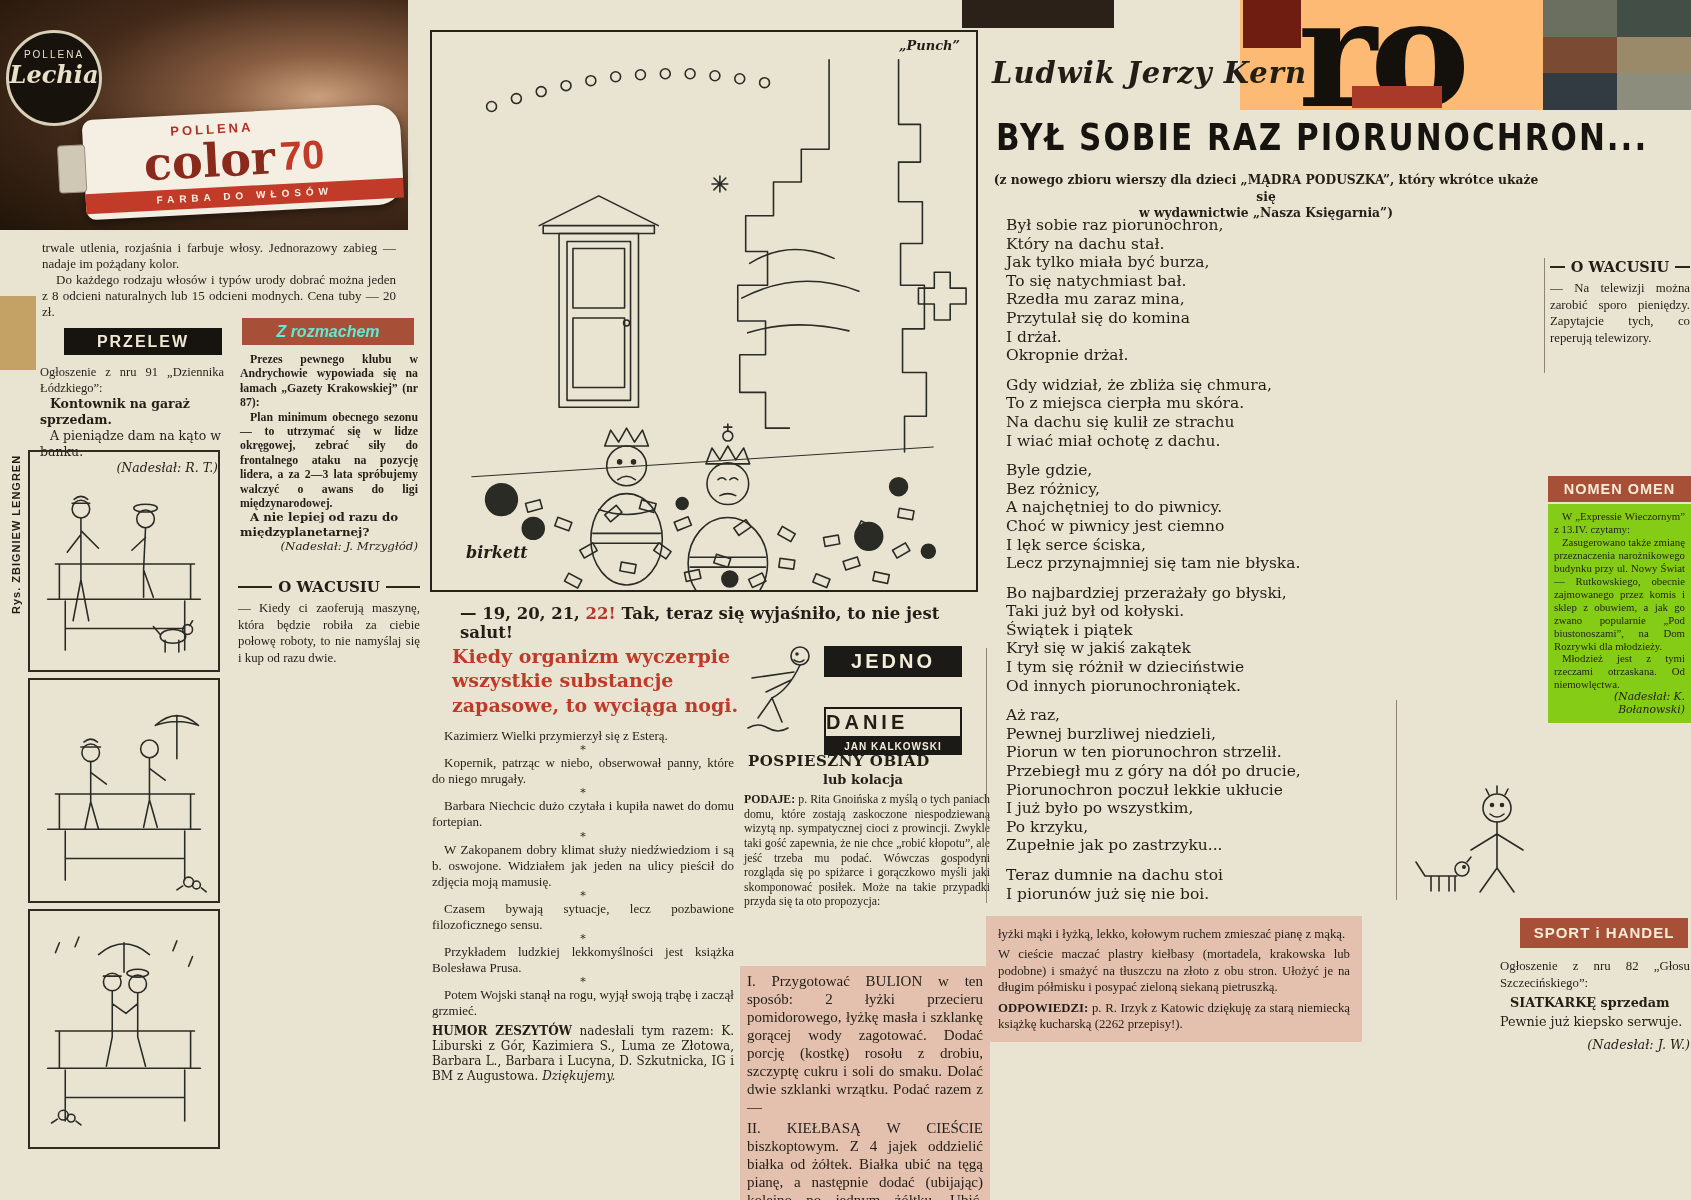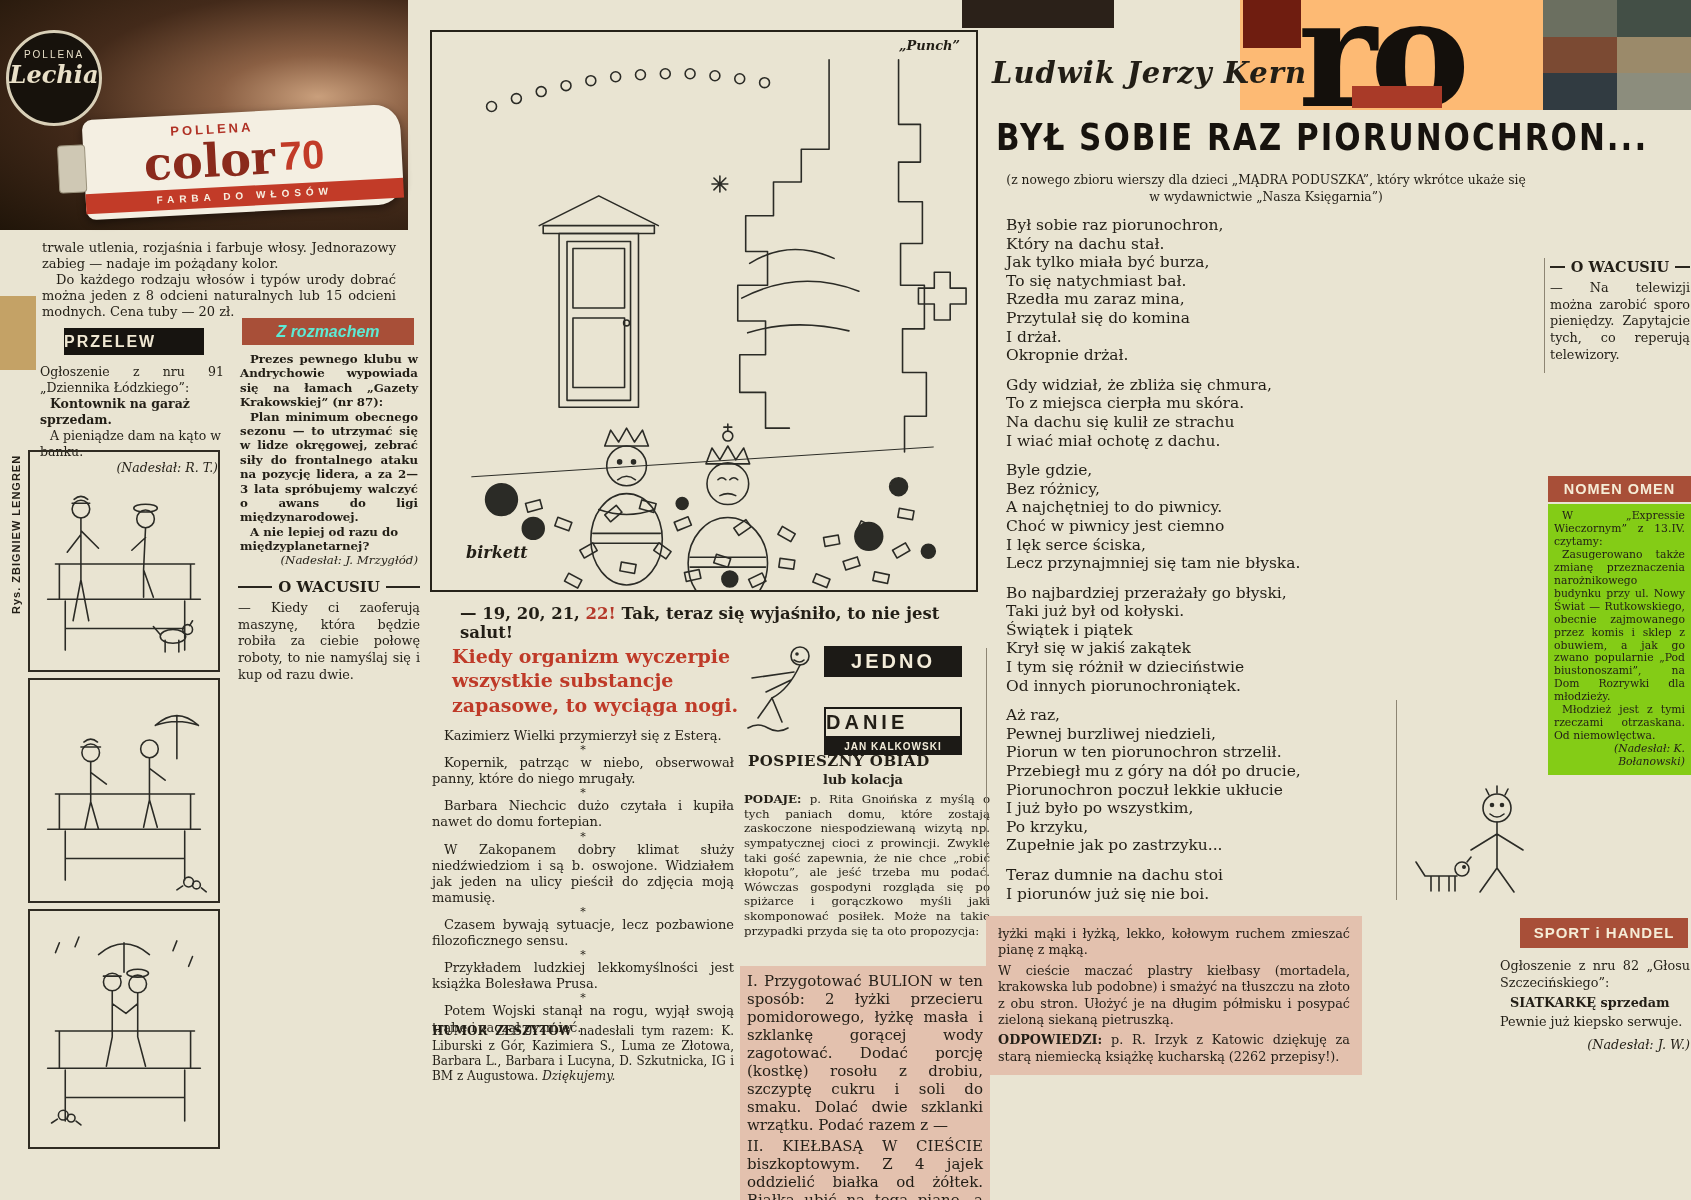--- a/index.html
+++ b/index.html
@@ -1,20 +1,20 @@
 <!DOCTYPE html>
 <html><head>
 <meta charset="utf-8">
 <style>
   * { margin:0; padding:0; box-sizing:border-box; }
   html,body { background:#cfc9b8; }
   .page { position:relative; width:1691px; height:1200px; background:#e9e4d2;
           font-family:"DejaVu Serif", serif; color:#221e16; overflow:hidden; }
   .abs { position:absolute; }
-  .j { text-align:justify; }
+  .j { text-align:justify;font-family:Liberation Serif, serif; }
   .pre { white-space:pre-line; }
 
   
   #masthead { left:1240px; top:0; width:368px; height:110px; background:#fdba74; }
   #masthead-maroon { left:3px; top:0; width:58px; height:48px; background:#6f1d10; }
   #masthead-ro { left:58px; top:0; width:300px; height:110px; font:bold 150px "DejaVu Serif",serif;
                  line-height:106px; letter-spacing:-7px; color:#14100c; }
   #masthead-red { left:112px; top:86px; width:90px; height:22px; background:#a93a28; }
   #masthead-stack { left:303px; top:0; width:148px; height:110px; display:grid;
                     grid-template-columns:1fr 1fr; grid-template-rows:1fr 1fr 1fr; }
@@ -37,22 +37,22 @@
     font:bold 13px "Liberation Sans",sans-serif; letter-spacing:3px; }
   #pollena-tube .prod { position:absolute; left:60px; top:20px; font:bold 46px "DejaVu Serif",serif; color:#8a2a1c; }
   #pollena-tube .num { position:absolute; left:196px; top:24px; font:bold 40px "Liberation Sans",sans-serif; color:#c23b28; }
   #pollena-tube .band { position:absolute; left:0; bottom:6px; width:100%; height:20px; background:#c23b28;
     color:#f7efe0; font:bold 10px "Liberation Sans",sans-serif; letter-spacing:5px; text-align:center; line-height:20px; }
   #pollena-text { left:42px; top:240px; width:354px; font-size:13px; line-height:1.24; }
   #pollena-text .p2 { text-indent:14px; }
   #pollena-text .code { text-align:right; font-size:12px; margin-top:2px; }
 
   
-  #przelew-hdr { left:64px; top:328px; width:140px; height:27px; background:#171410;
-    font:bold 16px "Liberation Sans",sans-serif; letter-spacing:2px; color:#efe7d2; text-align:left; line-height:27px; }
+  #przelew-hdr { left:64px; top:328px; width:158px; height:27px; background:#171410;
+    font:bold 16px "Liberation Sans",sans-serif; letter-spacing:2px; color:#efe7d2; text-align:center; line-height:27px; }
   #przelew-body { left:40px; top:364px; width:184px; font-size:12.5px; line-height:1.28; }
   #przelew-body .l1 { font-weight:bold; text-indent:10px; }
   #przelew-body .l2 { text-indent:10px; }
   #przelew-body .sig { font-style:italic; text-align:right; padding-right:6px; }
 
   
   #zroz-hdr { left:242px; top:318px; width:172px; height:27px; background:#a84f38;
     font:bold italic 16px "Liberation Sans",sans-serif; color:#5eead4; text-align:center; line-height:27px; }
   #zroz-body { left:240px; top:352px; width:178px; font-size:11.8px; font-weight:bold; line-height:1.22; }
   #zroz-body p { text-indent:10px; }
@@ -109,21 +109,21 @@
     font-size:15px; line-height:1.2; }
   #pink-left p + p { margin-top:3px; }
   #pink-right { left:986px; top:916px; width:376px; background:#e3c1ae; padding:10px 12px;
     font-size:12.8px; line-height:1.28; }
   #pink-right p + p { margin-top:4px; }
 
   
   #kern-author { left:992px; top:56px; font:italic bold 29px "DejaVu Serif",serif; letter-spacing:1px; }
   #kern-title { left:996px; top:116px; font:bold 31px "DejaVu Sans",sans-serif; letter-spacing:2px;
     transform:scaleY(1.18); transform-origin:top left; color:#17130e; }
-  #kern-sub { left:990px; top:172px; width:552px; text-align:center; font-weight:normal; font-size:12.3px; line-height:1.35; }
+  #kern-sub { left:990px; top:172px; width:552px; text-align:center; font-weight:bold; font-size:12.3px; line-height:1.35; }
   #kern-stanzas { left:1006px; top:216px; width:390px; font-size:15.5px; line-height:1.2; }
   #kern-stanzas .stanza { margin-bottom:11px; }
 
   
   #nomen-hdr { left:1548px; top:476px; width:143px; height:26px; background:#a84f38;
     font:bold 14.5px "Liberation Sans",sans-serif; letter-spacing:1px; color:#f5ecd6; text-align:center; line-height:26px; }
   #nomen-body { left:1548px; top:504px; width:143px; background:#84cc16; padding:6px; font-size:10.8px; line-height:1.2; }
   #nomen-body p { text-indent:8px; }
   #nomen-body .sig { font-style:italic; text-align:right; text-indent:0; }
 

